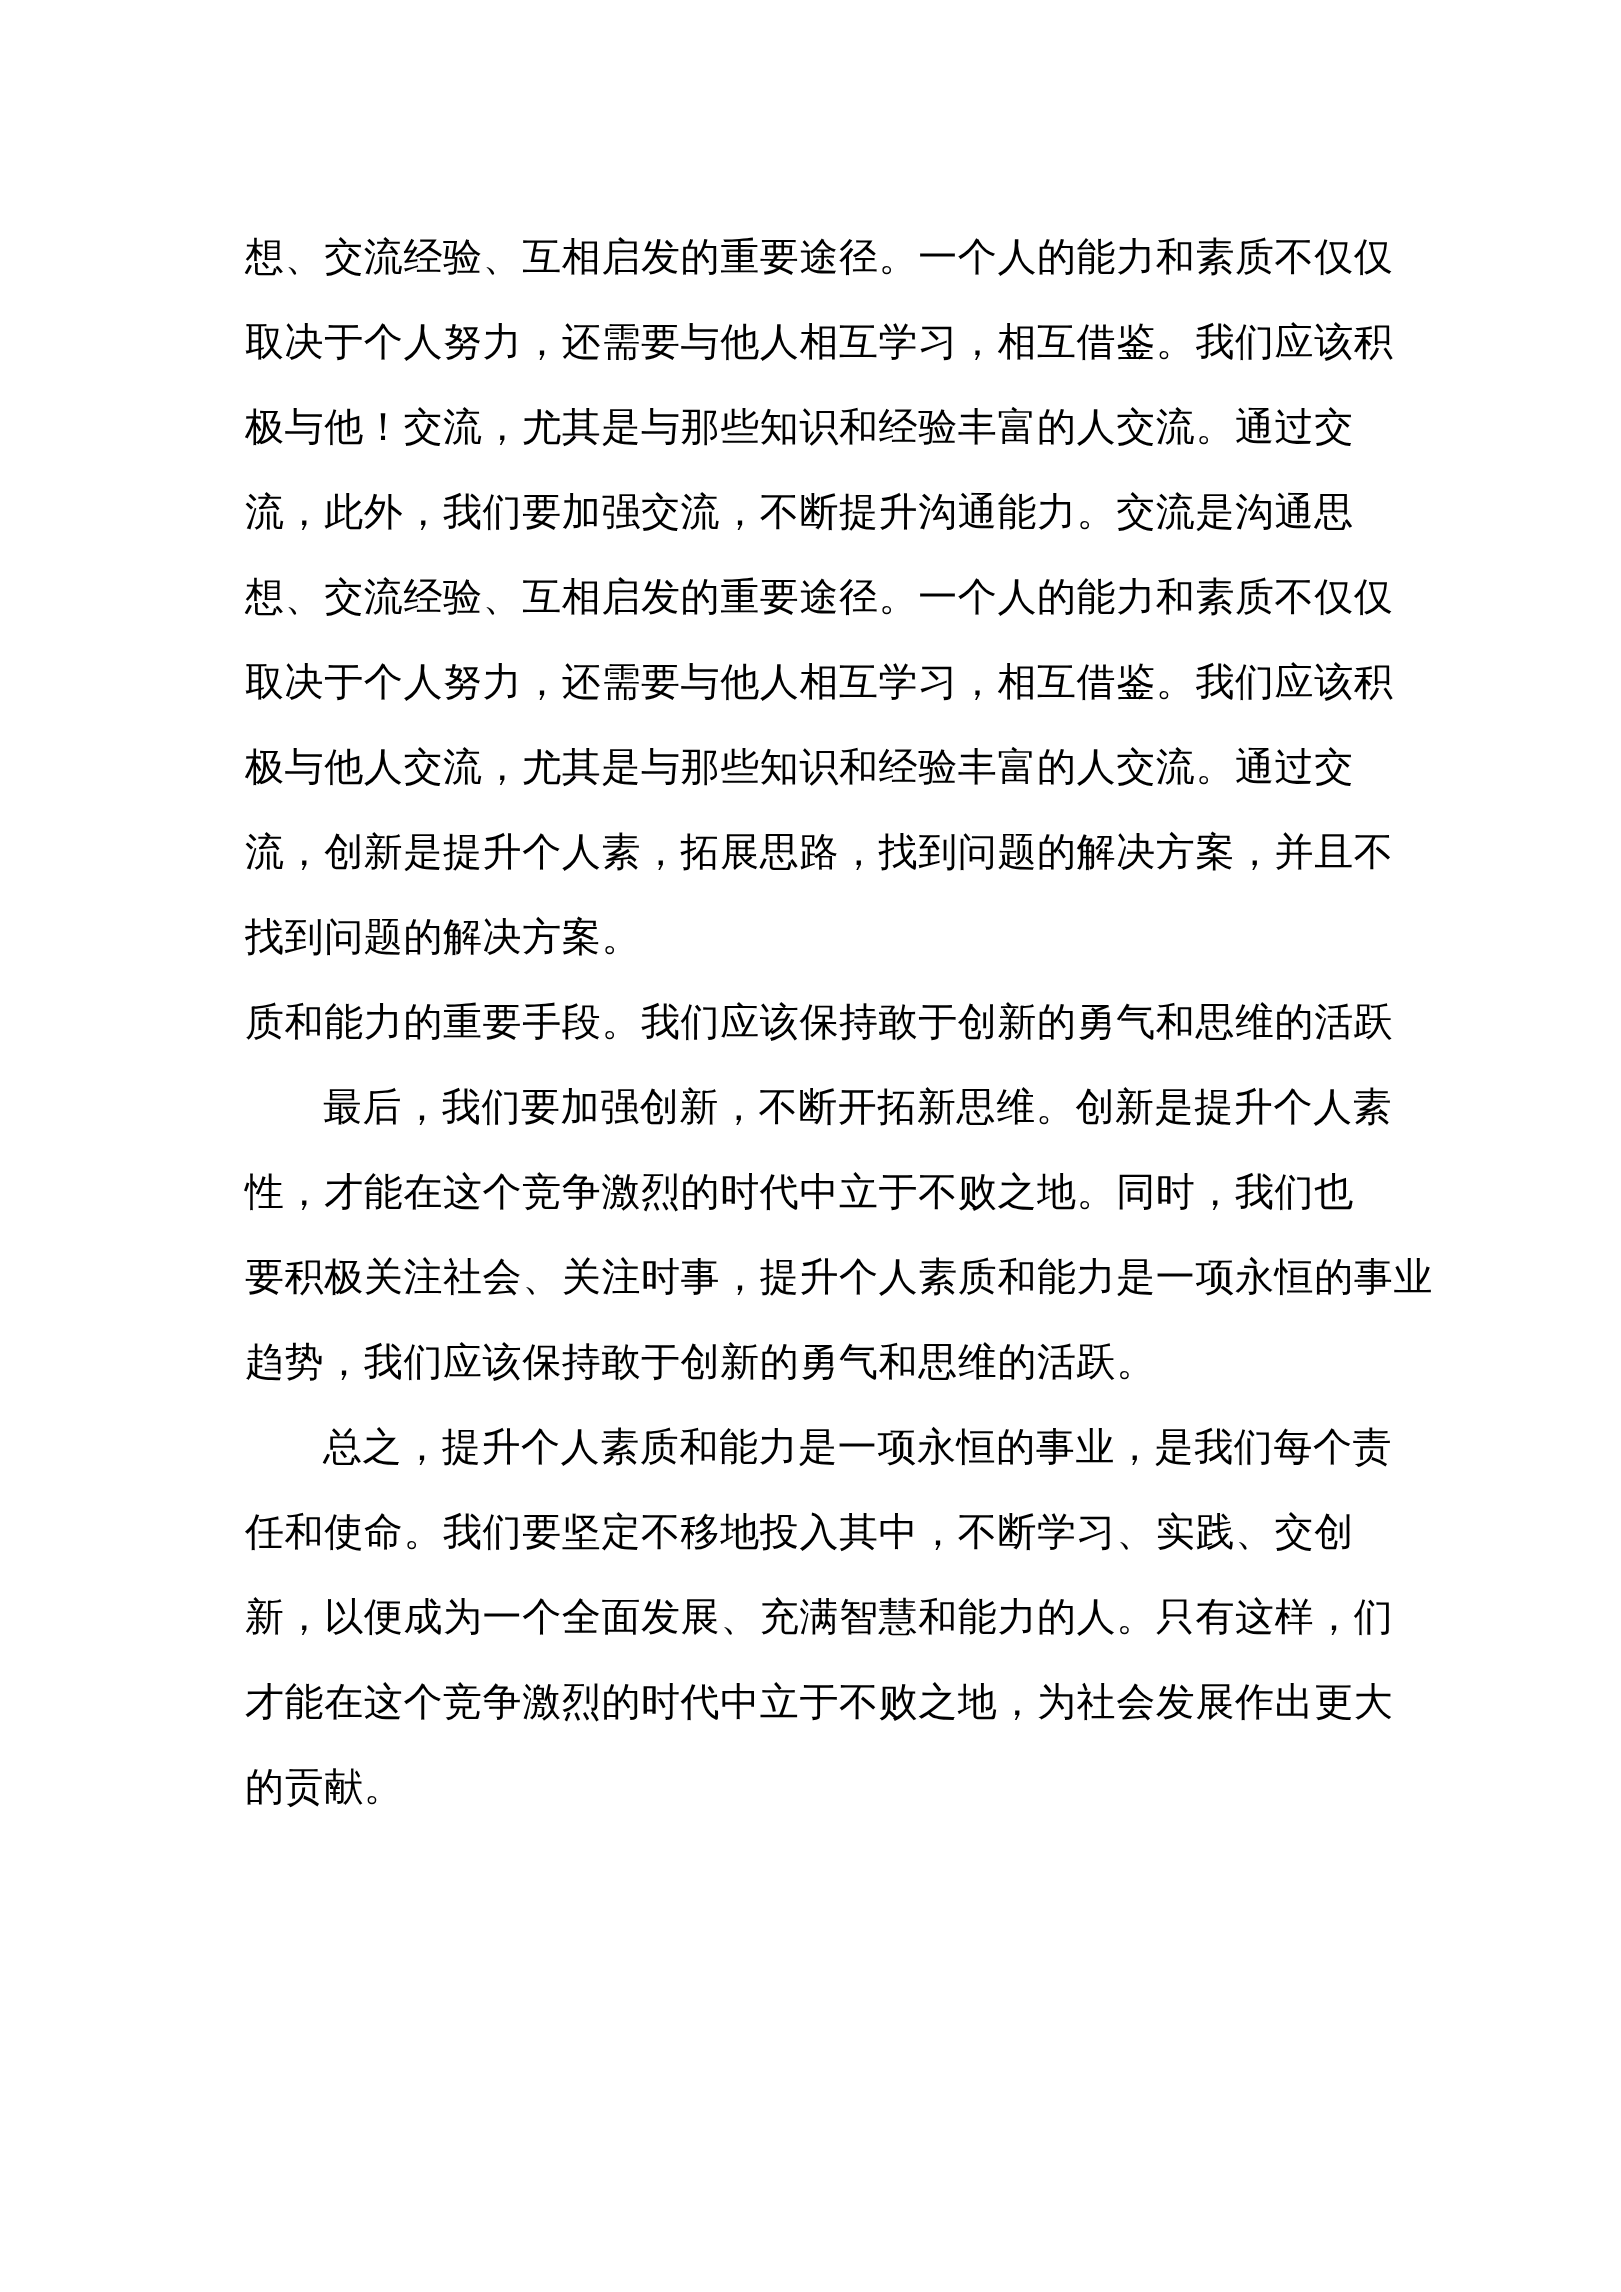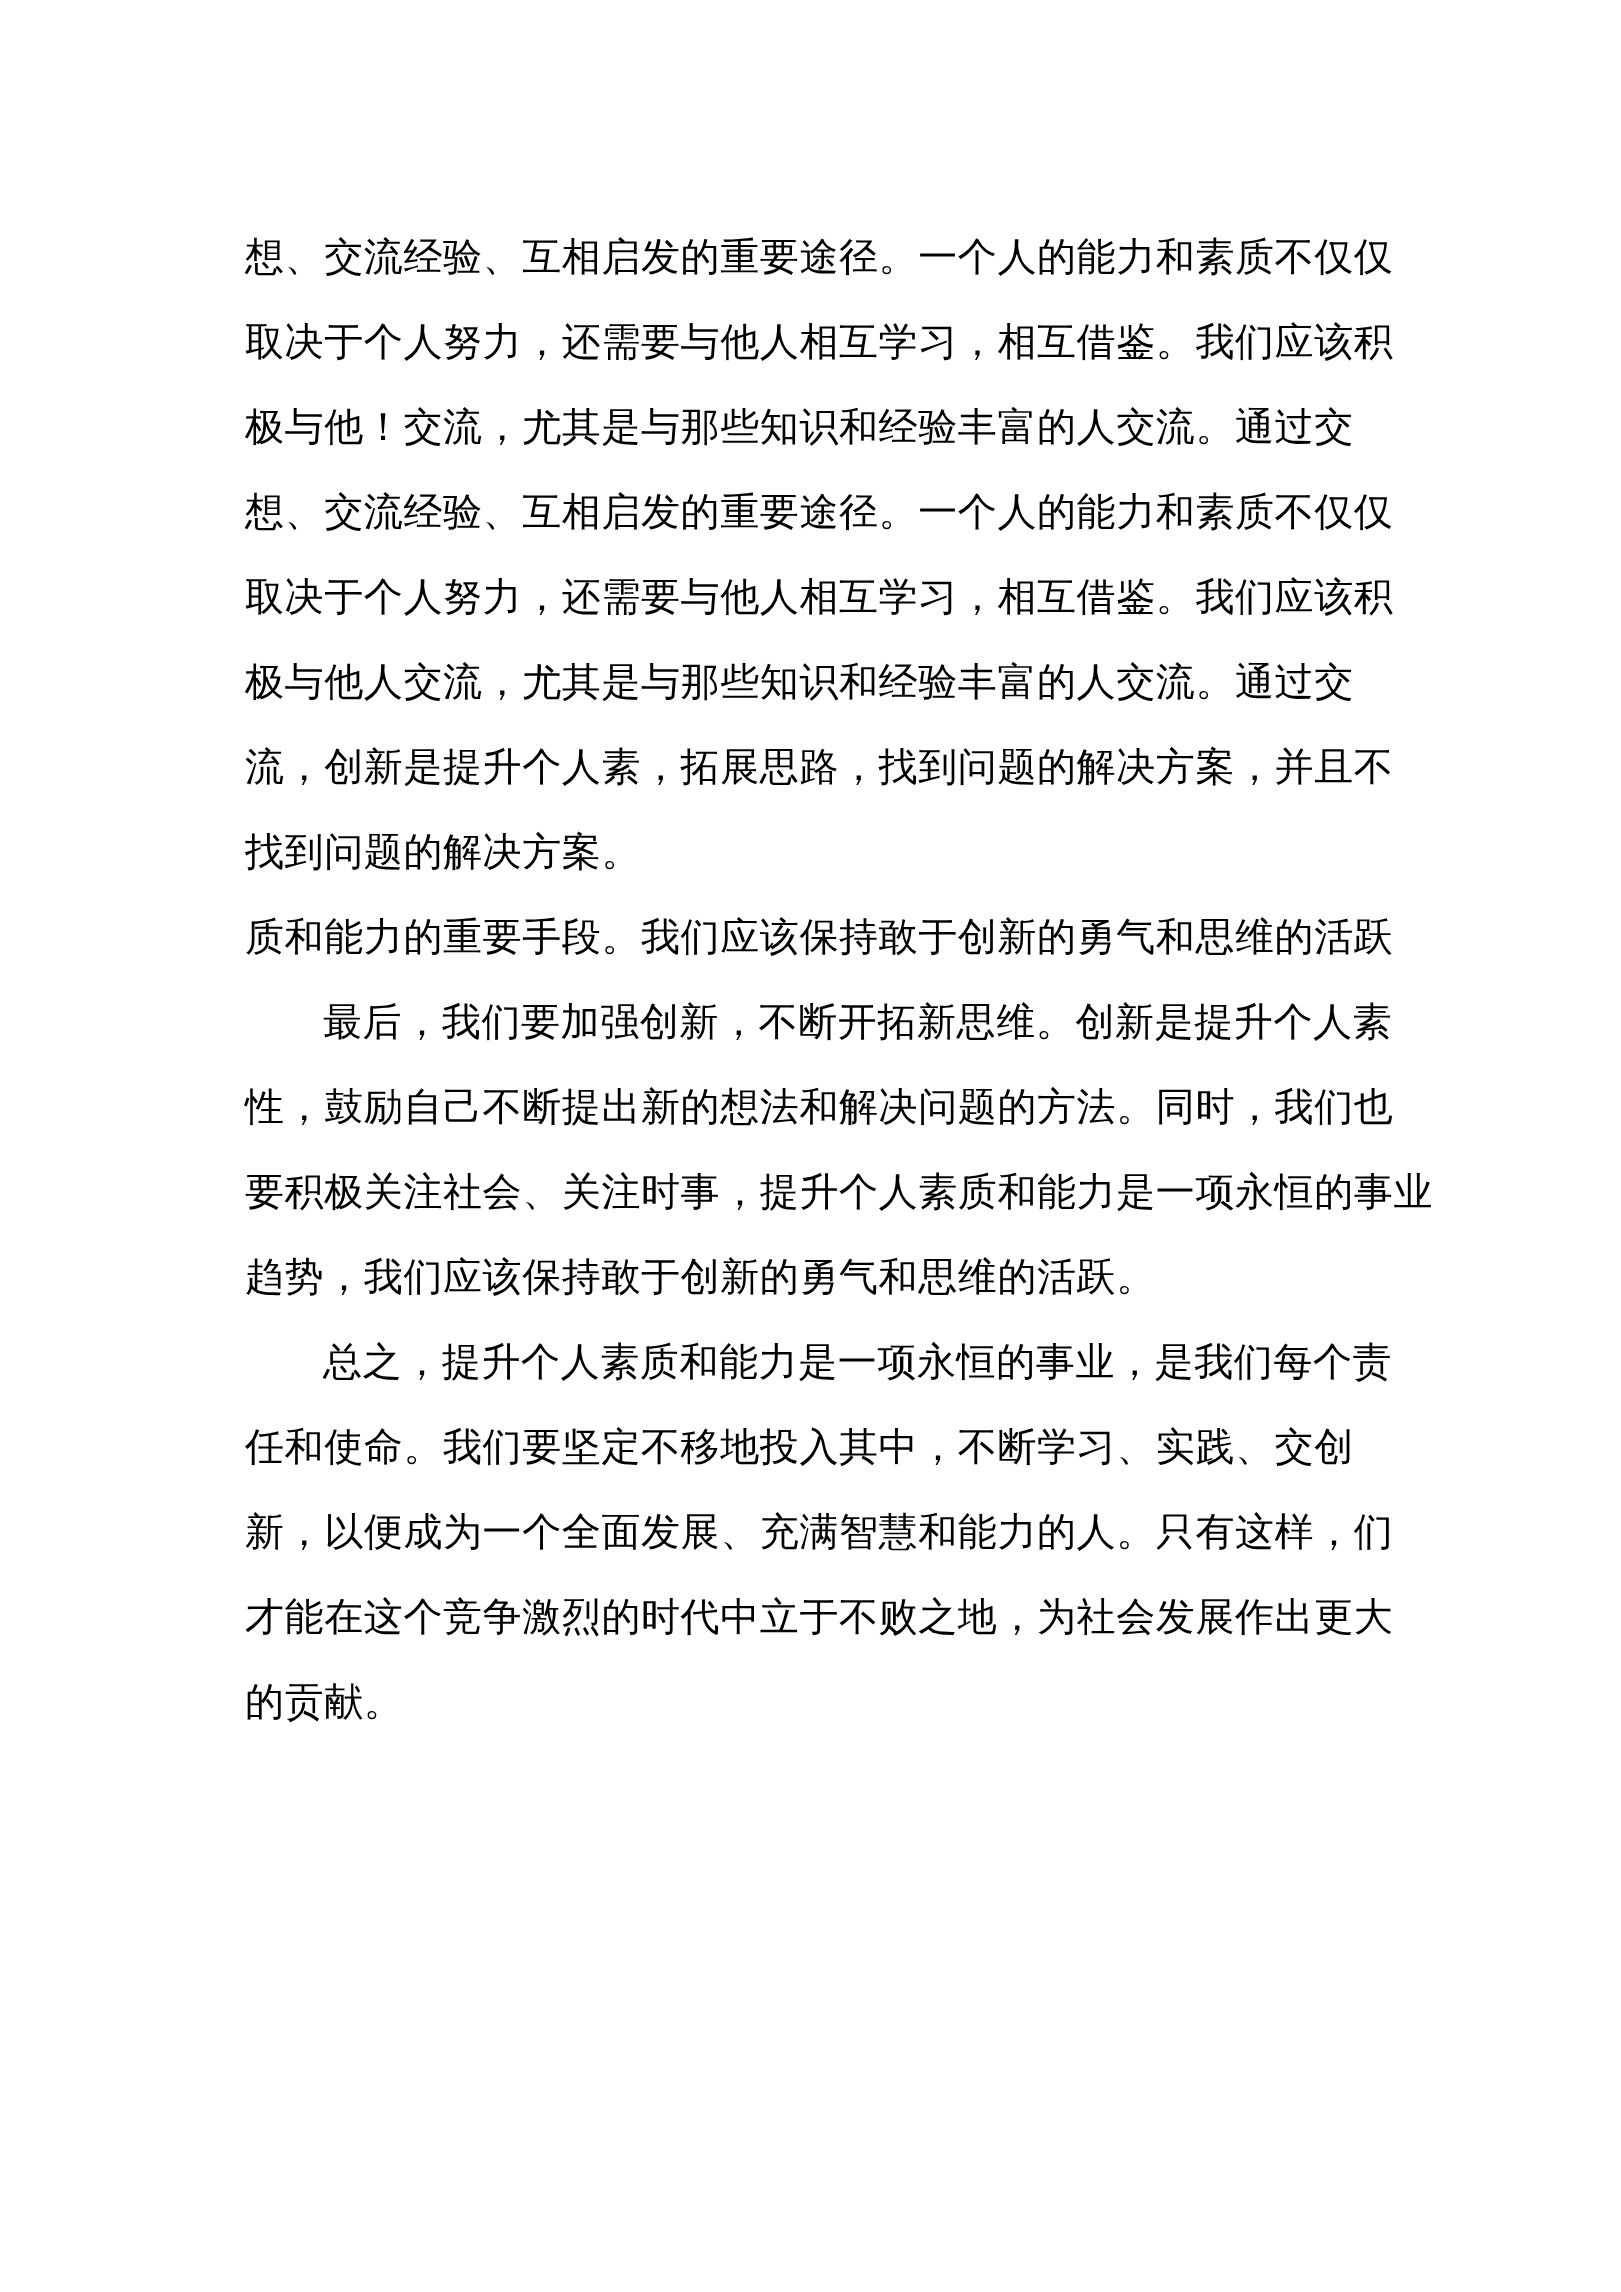--- a/index.html
+++ b/index.html
@@ -46,31 +46,32 @@
 </head>
 <body>
 
 <div class="page">
   <div class="text-block">
 
     <div>
       <span class="line">想、交流经验、互相启发的重要途径。一个人的能力和素质不仅仅</span>
       <span class="line">取决于个人努力，还需要与他人相互学习，相互借鉴。我们应该积</span>
       <span class="line">极与他！交流，尤其是与那些知识和经验丰富的人交流。通过交</span>
+      <span class="line">流，此外，我们要加强交流，不断提升沟通能力。交流是沟通思</span>
       <span class="line">想、交流经验、互相启发的重要途径。一个人的能力和素质不仅仅</span>
       <span class="line">取决于个人努力，还需要与他人相互学习，相互借鉴。我们应该积</span>
       <span class="line">极与他人交流，尤其是与那些知识和经验丰富的人交流。通过交</span>
       <span class="line">流，创新是提升个人素，拓展思路，找到问题的解决方案，并且不</span>
       <span class="line">找到问题的解决方案。</span>
     </div>
 
     <div>
       <span class="line">质和能力的重要手段。我们应该保持敢于创新的勇气和思维的活跃</span>
       <span class="line indent">最后，我们要加强创新，不断开拓新思维。创新是提升个人素</span>
-      <span class="line">性，鼓励自己不断提出新的想法和解决问题的方法。同时，我们也</span>
+      <span class="line">性，才能在这个竞争激烈的时代中立于不败之地。同时，我们也</span>
       <span class="line">要积极关注社会、关注时事，提升个人素质和能力是一项永恒的事业</span>
       <span class="line">趋势，我们应该保持敢于创新的勇气和思维的活跃。</span>
     </div>
 
     <div>
       <span class="line indent">总之，提升个人素质和能力是一项永恒的事业，是我们每个责</span>
       <span class="line">任和使命。我们要坚定不移地投入其中，不断学习、实践、交创</span>
       <span class="line">新，以便成为一个全面发展、充满智慧和能力的人。只有这样，们</span>
       <span class="line">才能在这个竞争激烈的时代中立于不败之地，为社会发展作出更大</span>
       <span class="line">的贡献。</span>

